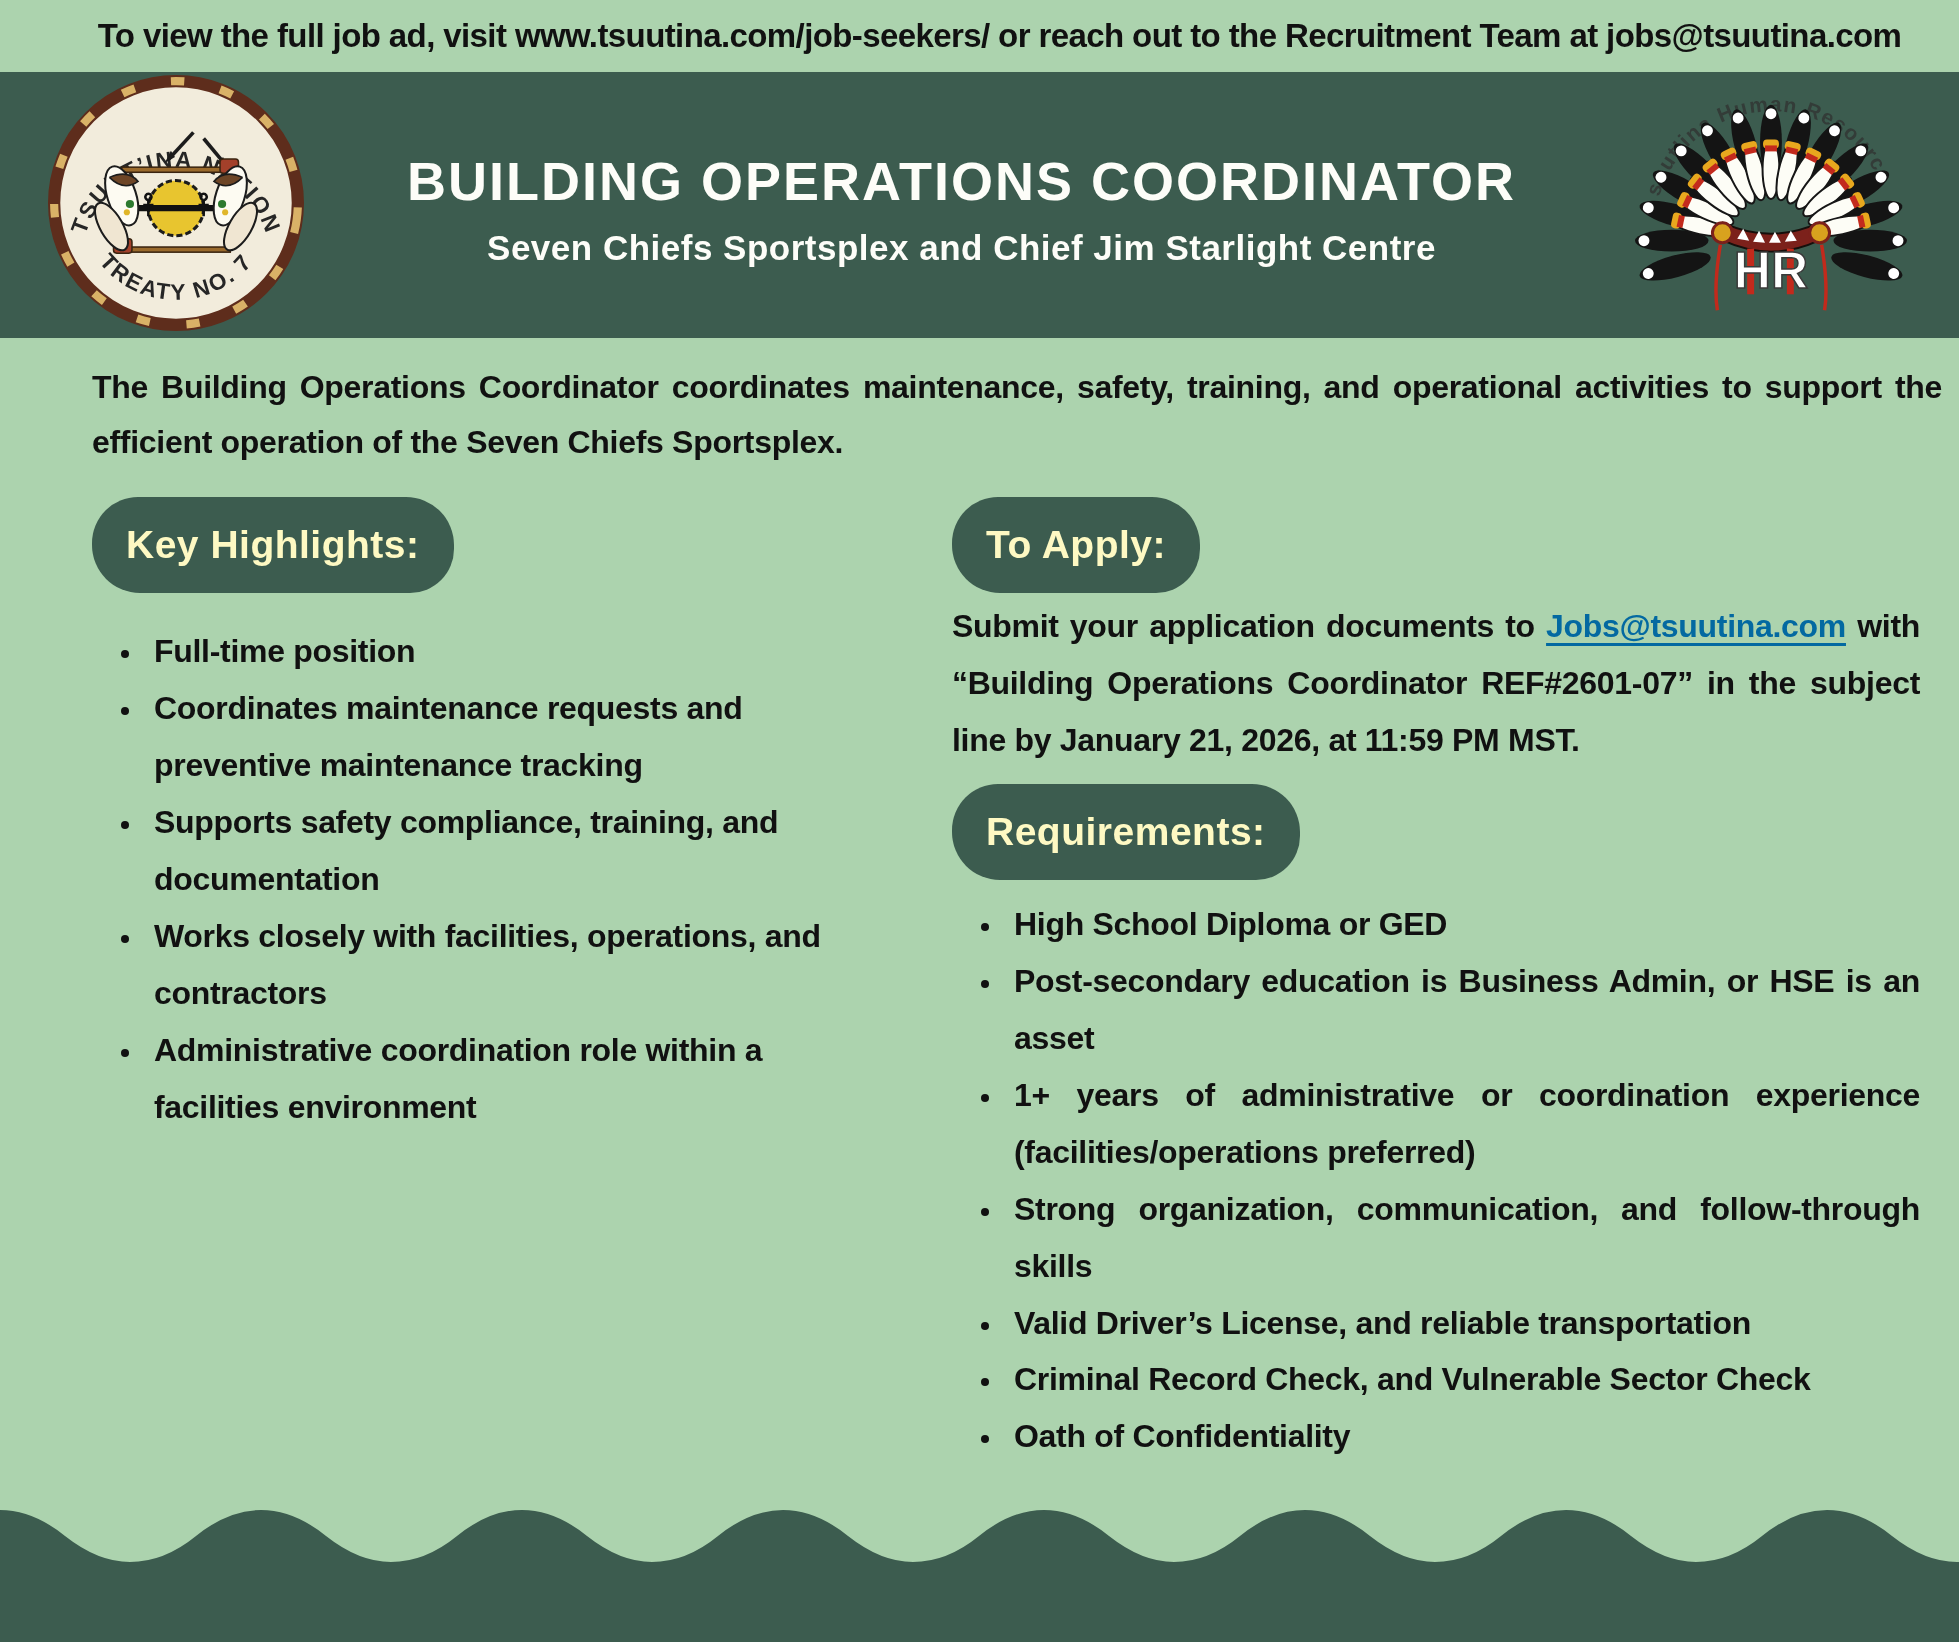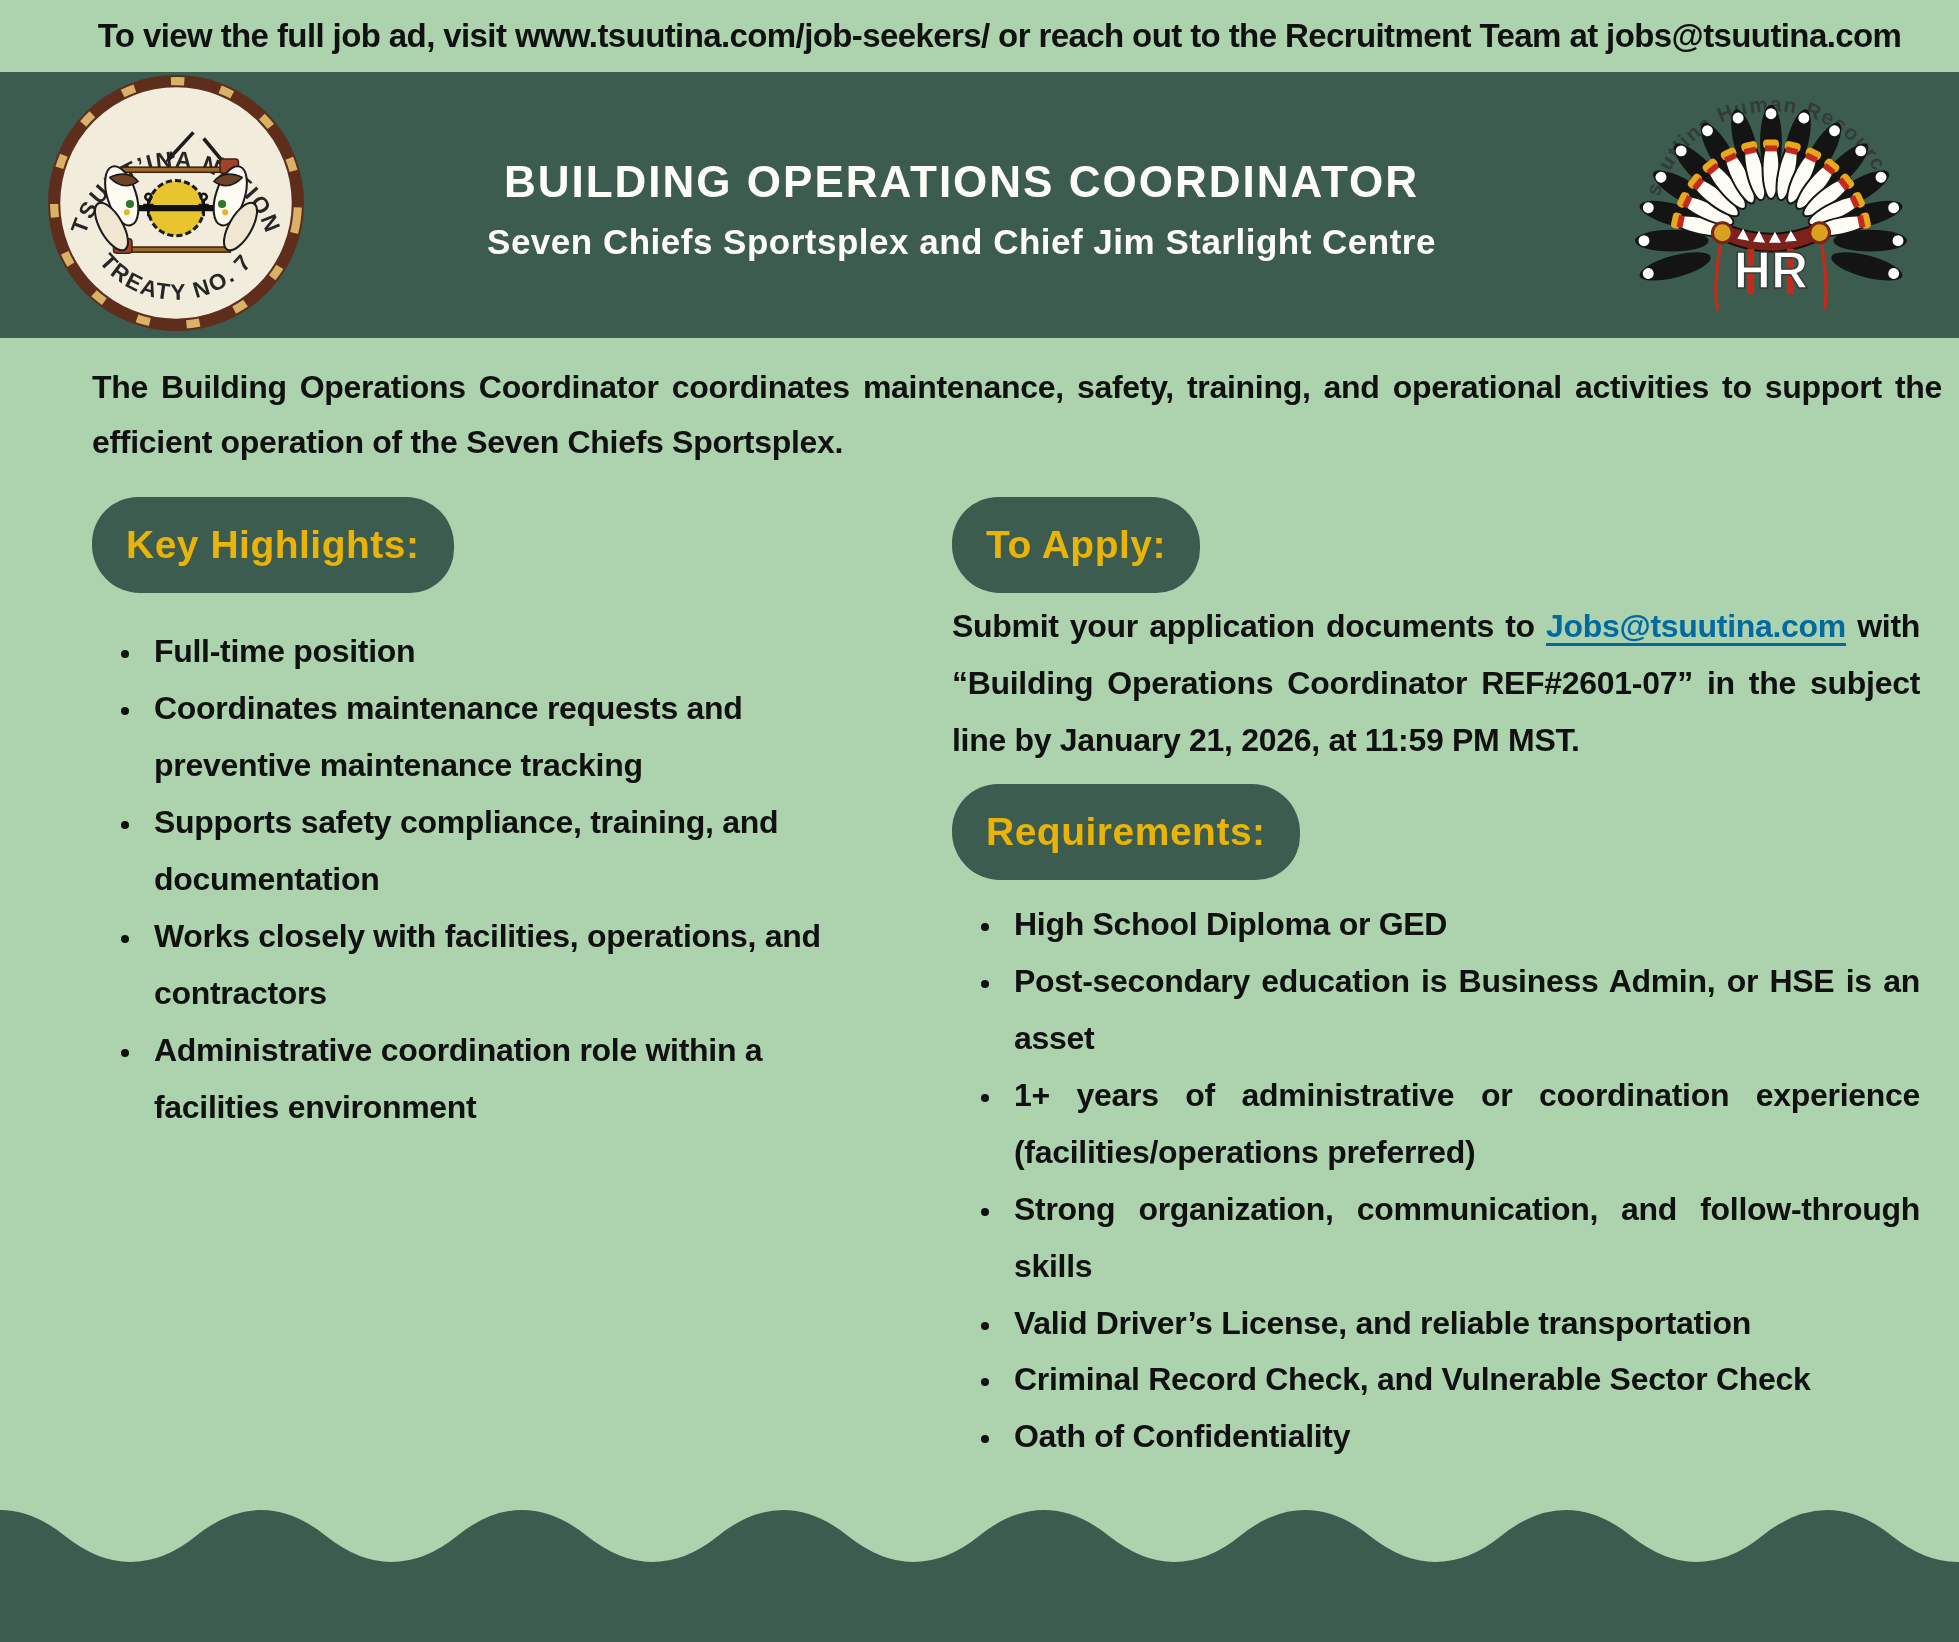--- a/index.html
+++ b/index.html
@@ -16,35 +16,35 @@
   }
   
   .header {
     position:absolute; top:72px; left:0; width:100%; height:266px;
     background:#3c5c4f; display:flex; align-items:center;
   }
   .seal-wrap   { flex:0 0 auto; margin-left:48px; }
   .hr-wrap     { flex:0 0 auto; margin-right:40px; }
   .header-center { flex:1 1 auto; text-align:center; color:#fdfdf8; padding-bottom:6px; }
   .title {
-    font-size:44px; font-weight:700; letter-spacing:2px; line-height:1.1;
+    font-size:54px; font-weight:700; letter-spacing:2px; line-height:1.1;
     margin-top:16px;
   }
   .subtitle { font-size:35px; font-weight:700; letter-spacing:0.5px; margin-top:16px; }
   
   .intro {
     position:absolute; top:360px; left:92px; width:1850px;
     font-size:32px; font-weight:700; line-height:1.72; letter-spacing:-0.3px;
     text-align:justify;
   }
   
   .col-left  { position:absolute; top:497px; left:92px;  width:855px; }
   .col-right { position:absolute; top:497px; left:952px; width:968px; }
   .pill {
-    display:inline-block; background:#3c5c4f; color:#eab308;
+    display:inline-block; background:#3c5c4f; color:#fef9c3;
     font-size:39px; font-weight:700; letter-spacing:0.5px;
     height:96px; line-height:96px; padding:0 34px;
     border-radius:46px 48px 44px 48px;
   }
   ul.bullets { margin:0; padding-left:52px; font-size:32px; font-weight:700; line-height:1.78; letter-spacing:-0.3px; }
   ul.bullets li { list-style:disc outside; padding-left:10px; }
   ul.bullets li::marker { font-size:0.85em; }
   .col-left ul.bullets { margin-top:30px; }
   .col-left ul.bullets li { white-space:pre-line; }
   .col-right ul.bullets { margin-top:16px; text-align:justify; }

